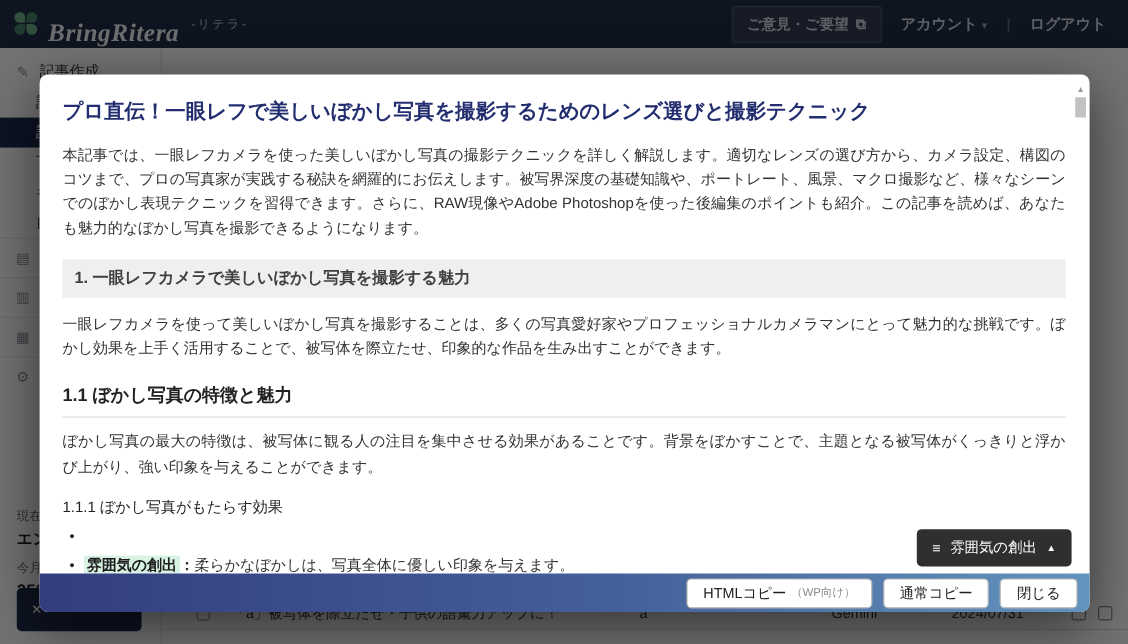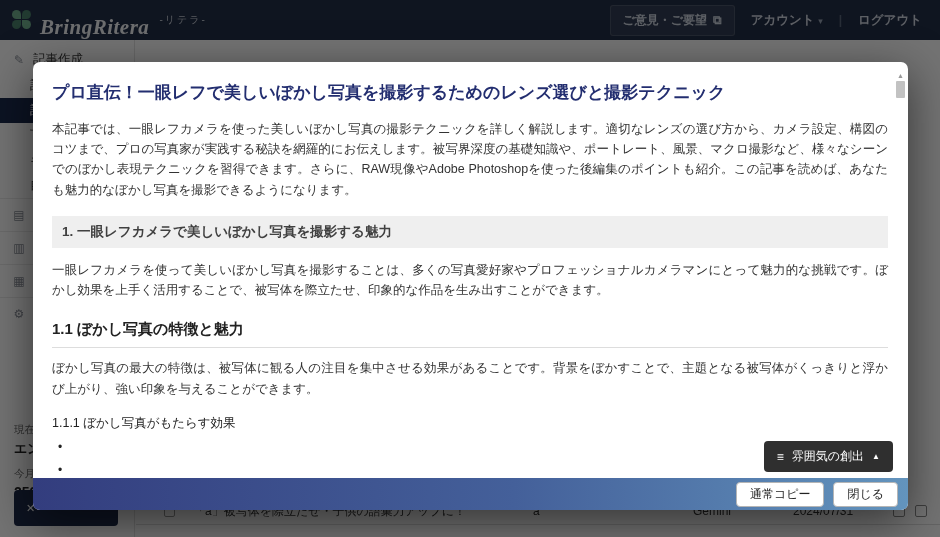--- a/index.html
+++ b/index.html
@@ -193,38 +193,43 @@
     <p class="m-p">一眼レフカメラを使って美しいぼかし写真を撮影することは、多くの写真愛好家やプロフェッショナルカメラマンにとって魅力的な挑戦です。ぼかし効果を上手く活用することで、被写体を際立たせ、印象的な作品を生み出すことができます。</p>
     <div class="m-h3">1.1 ぼかし写真の特徴と魅力</div>
     <p class="m-p">ぼかし写真の最大の特徴は、被写体に観る人の注目を集中させる効果があることです。背景をぼかすことで、主題となる被写体がくっきりと浮かび上がり、強い印象を与えることができます。</p>
     <div class="m-h4">1.1.1 ぼかし写真がもたらす効果</div>
     <ul class="m-ul">
       <li>
         <span class="bullet-dot">•</span>
       </li>
       <li>
         <span class="bullet-dot">•</span>
+        <span><span class="term">雰囲気の創出</span><span class="sep">：</span><span>柔らかなぼかしは、写真全体に優しい印象を与えます。</span></span>
       </li>
 
     </ul>
 
   </div>
 
   <div class="m-scrollbar">
     <span class="m-scroll-arrow">▲</span>
     <div class="m-scroll-thumb"></div>
   </div>
 
   <button class="menu-btn">
     <span class="burger">≡</span>
     <span>雰囲気の創出</span>
     <span class="tri">▲</span>
   </button>
 
   <div class="m-footer">
+    <button class="f-btn">
+      <span>HTMLコピー</span>
+      <span class="f-note">（WP向け）</span>
+    </button>
     <button class="f-btn">
       <span>通常コピー</span>
     </button>
     <button class="f-btn">
       <span>閉じる</span>
     </button>
   </div>
 </div>
 
 </body></html>

